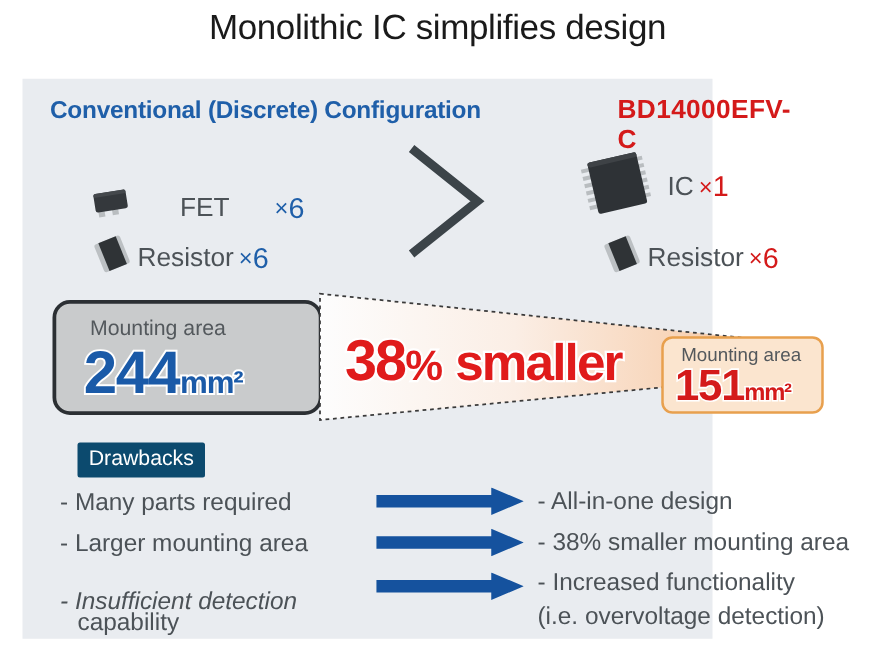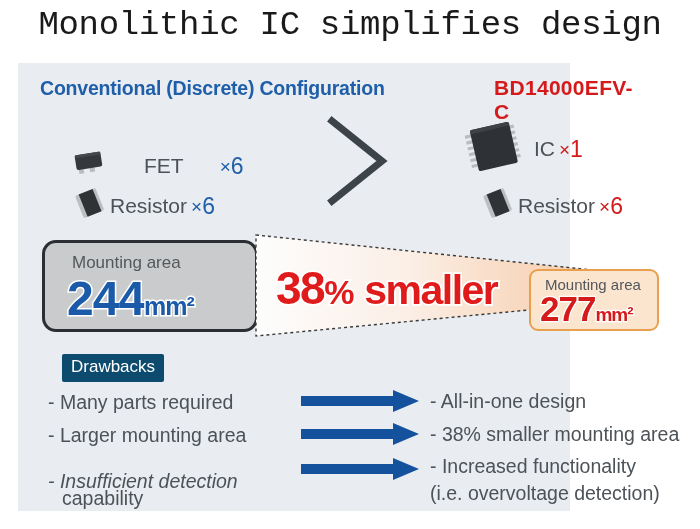--- a/index.html
+++ b/index.html
@@ -15,25 +15,25 @@
     overflow: hidden;
   }
 
   
   .page-title {
     position: absolute;
     left: 0;
     top: 6px;
     width: 700px;
     text-align: center;
-    font-size: 34px;
+    font-size: 28px;
     font-weight: 400;
     color: #1a1a1a;
     letter-spacing: -0.3px;
-    font-family: Liberation Mono, monospace;
+    font-family: Liberation Sans, sans-serif;
   }
 
   
   .panel {
     position: absolute;
     left: 18px;
     top: 63px;
     width: 552px;
     height: 448px;
     background: #e9ecf0;
@@ -338,21 +338,21 @@
 
   <div class="smaller-text"><span>38</span><span class="smaller-pct">%</span> <span class="smaller-word">smaller</span></div>
 
   <div class="area-box-left">
     <div class="ma-label">Mounting area</div>
     <div class="area-num-blue"><span>244</span><span class="area-unit-blue">mm²</span></div>
   </div>
 
   <div class="area-box-right">
     <div class="ma-label">Mounting area</div>
-    <div class="area-num-red"><span>277</span><span class="area-unit-red">mm²</span></div>
+    <div class="area-num-red"><span>151</span><span class="area-unit-red">mm²</span></div>
   </div>
 
   <div class="drawbacks-badge">Drawbacks</div>
 
   <div class="bullet-left" style="left:30px; top:328px;">- Many parts required</div>
   <div class="bullet-left" style="left:30px; top:361px;">- Larger mounting area</div>
   <div class="bullet-left" style="left:30px; top:407px;font-style:italic;">- Insufficient detection</div>
   <div class="bullet-left" style="left:44px; top:424px;text-align:right;">capability</div>
 
   <div class="arrow" style="top:327px;">

